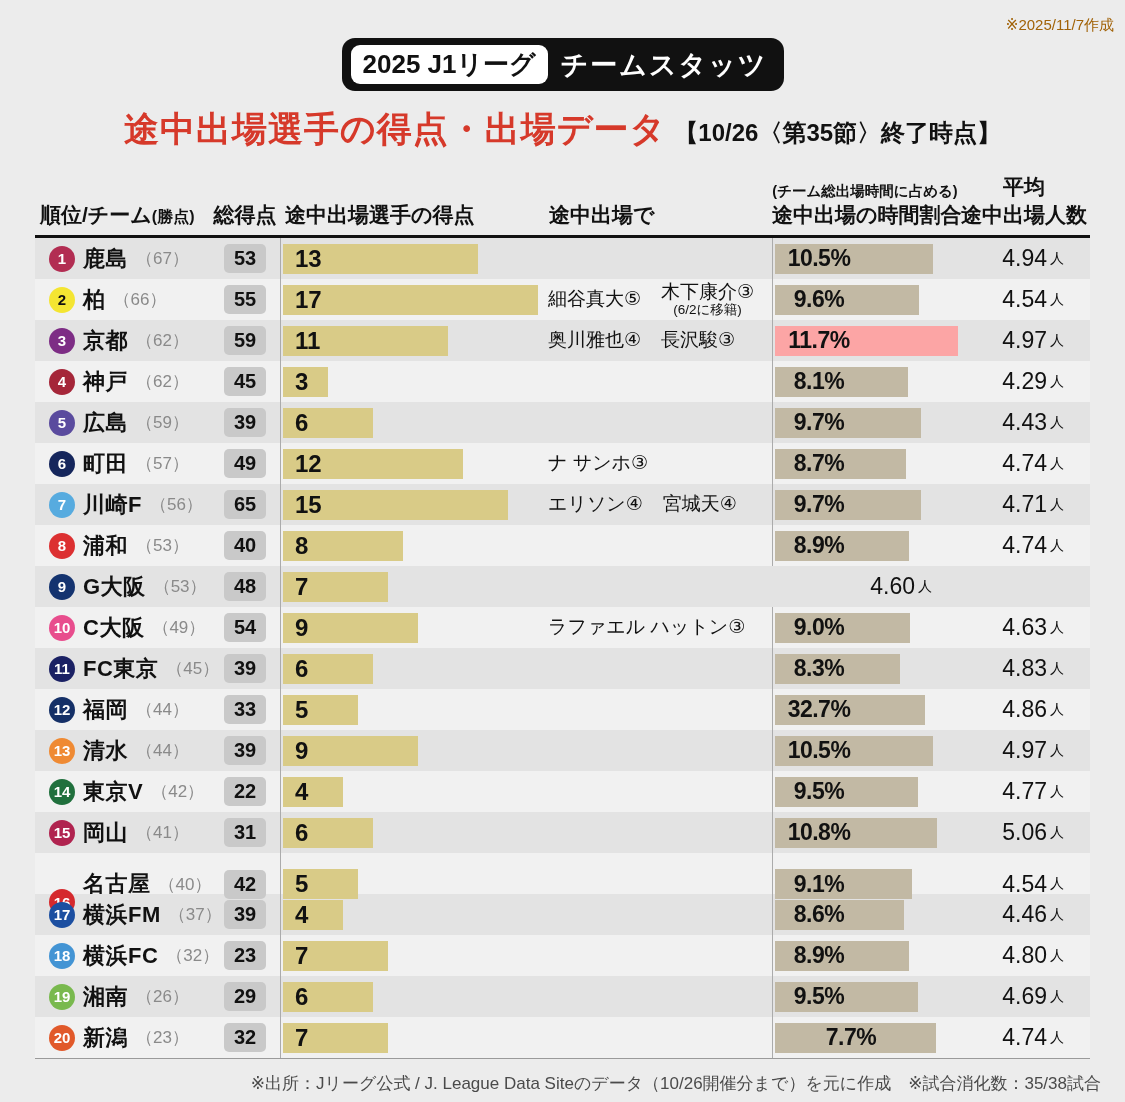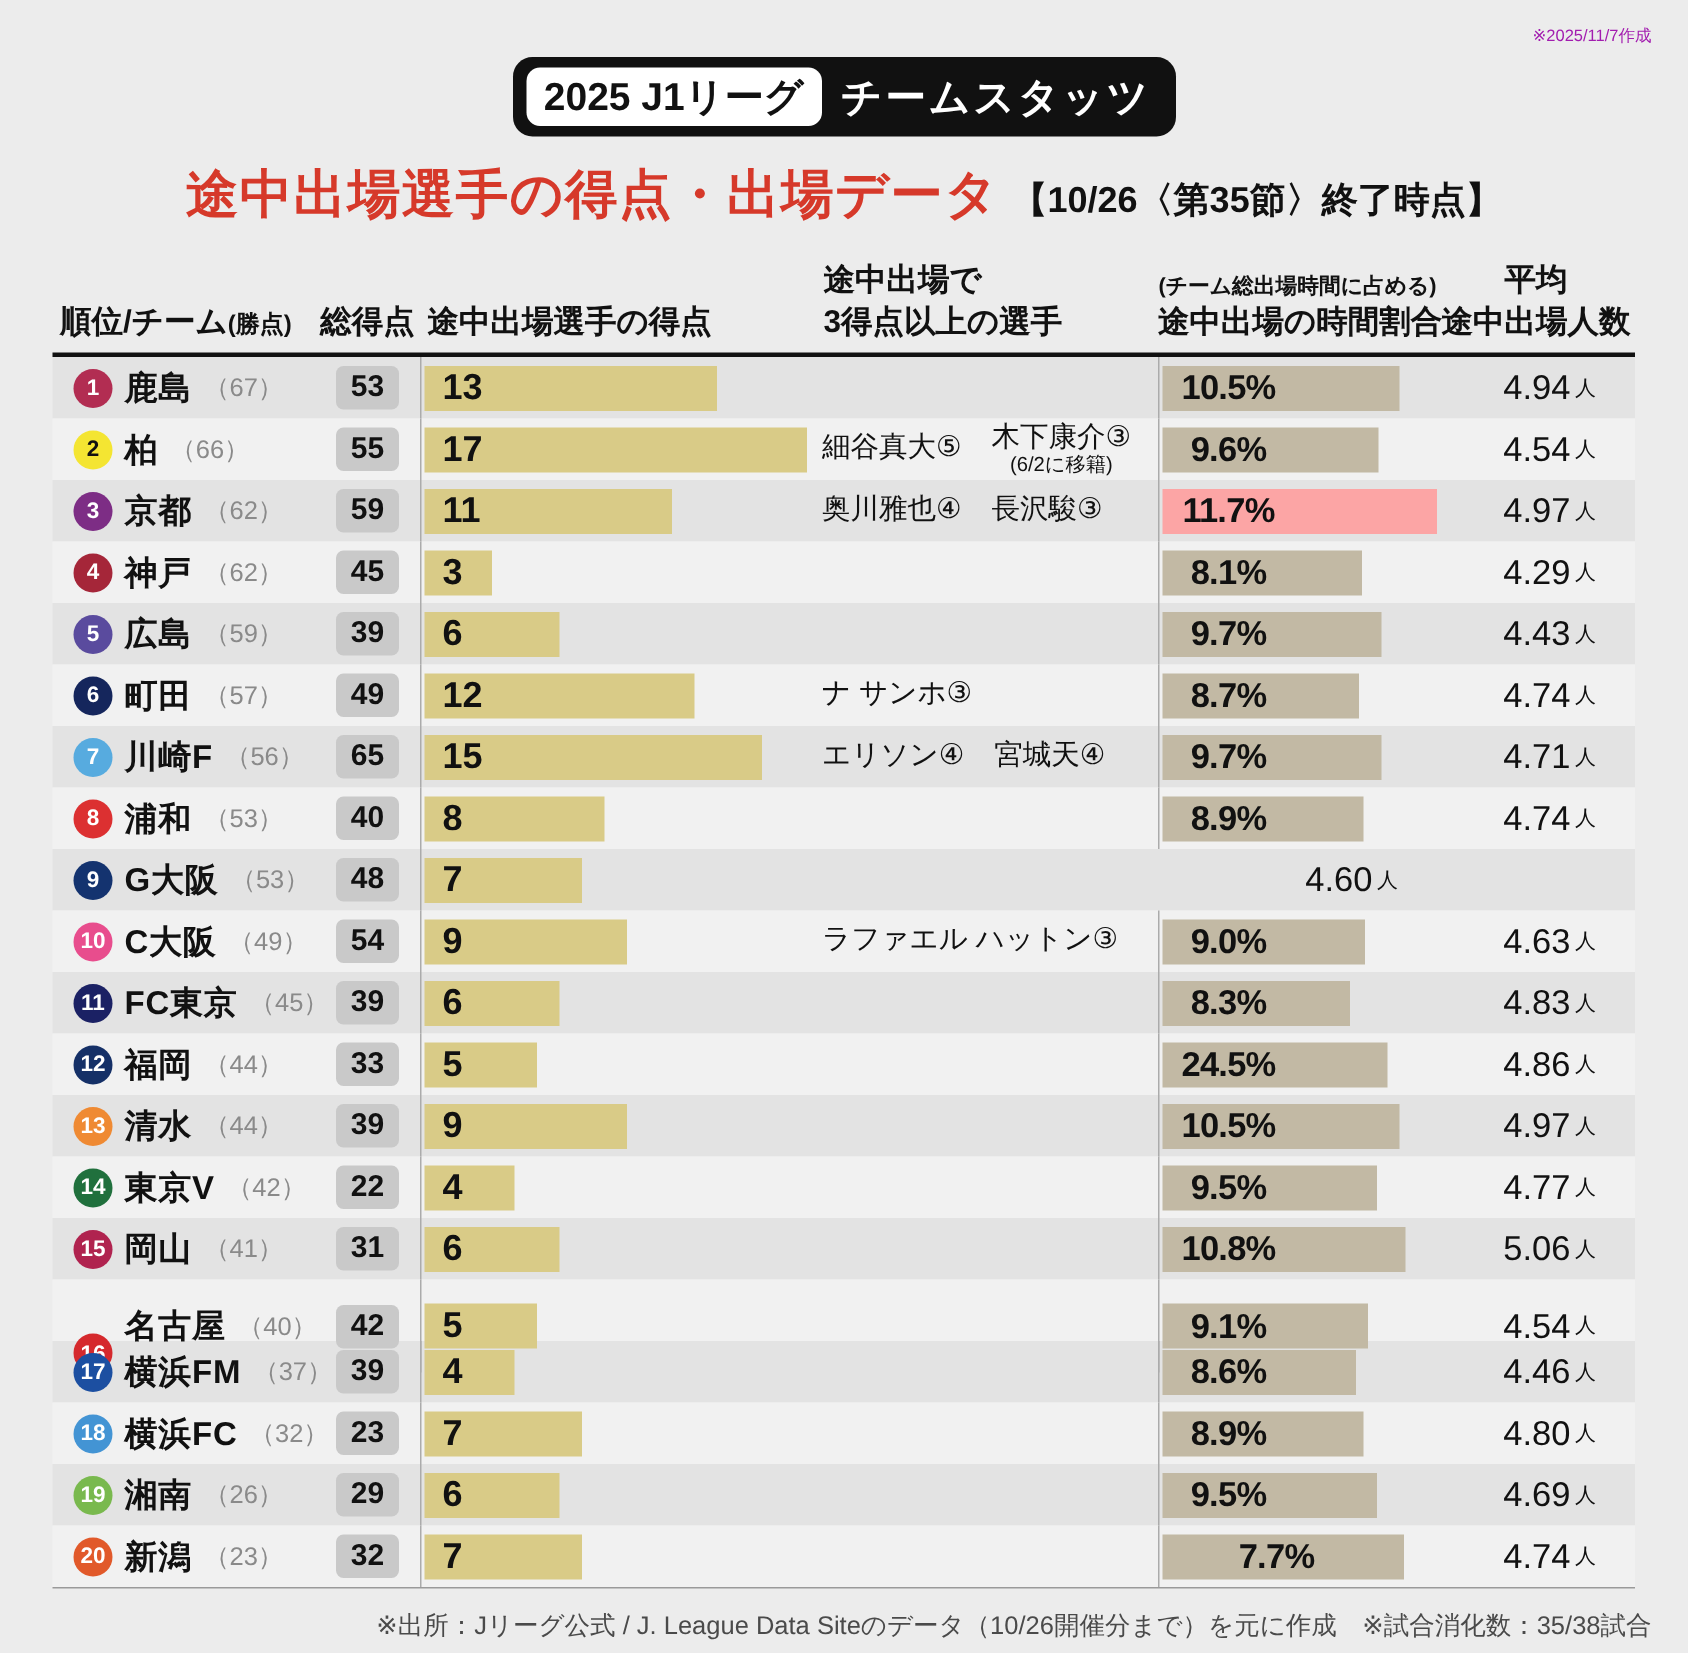--- a/index.html
+++ b/index.html
@@ -1,21 +1,21 @@
 <!DOCTYPE html>
 <html><head>
 <meta charset="utf-8">
 <style>
   html,body{margin:0;padding:0}
   body{
     width:1125px;height:1102px;position:relative;overflow:hidden;
     background:#ececec;color:#111;
     font-family:"Liberation Sans","DejaVu Sans",sans-serif;
   }
-  .created{position:absolute;top:16px;right:24px;font-size:11px;color:#a21caf;white-space:nowrap}
+  .created{position:absolute;top:16px;right:11px;font-size:15px;color:#a16207;white-space:nowrap}
   .badge{
     position:absolute;top:38px;left:50%;transform:translateX(-50%);
     background:#111;border-radius:13px;padding:7px 16px 7px 9px;
     display:flex;align-items:center;gap:13px;white-space:nowrap
   }
   .badge-pill{background:#fff;border-radius:9px;padding:2px 12px;font-weight:bold;font-size:26px;color:#111}
   .badge-label{color:#fff;font-weight:bold;font-size:27px;letter-spacing:2px}
   .title{position:absolute;top:106px;width:100%;text-align:center;white-space:nowrap}
   .title-main{font-size:35px;font-weight:bold;letter-spacing:1px}
   .title-sub{color:#111;font-size:24px;font-weight:bold;margin-left:8px}
@@ -75,21 +75,20 @@
   <span class="title-main" style="color: rgb(214, 57, 42);">途中出場選手の得点・出場データ</span><span class="title-sub">【10/26〈第35節〉終了時点】</span>
 </div>
 
 <div class="table">
   <div class="grid thead">
     <div class="th c1"><span>順位/チーム</span><span class="small">(勝点)</span></div>
     <div class="th c2"><span>総得点</span></div>
     <div class="th c3"><span>途中出場選手の得点</span></div>
     <div class="th c4">
         <div>途中出場で</div>
-        <div>3得点以上の選手</div>
       </div>
     <div class="th c5">
         <div class="small">(チーム総出場時間に占める)</div>
         <div>途中出場の時間割合</div>
       </div>
     <div class="th c6">
         <div>平均</div>
         <div>途中出場人数</div>
       </div>
   </div>
@@ -405,21 +404,21 @@
           <div class="total-box" style="background: rgb(201, 201, 201);">33</div>
         </div>
         <div class="cell c-goals">
           <div class="gbar" style="width: 75px; background: rgb(217, 203, 135);">
             <div class="val">5</div>
           </div>
         </div>
         <div class="cell c-players"></div>
         <div class="cell c-pct">
           <div class="pbar" style="width: 150px; background: rgb(194, 185, 164);">
-            <div class="val">24.5%</div>
+            <div class="val">32.7%</div>
           </div>
         </div>
         <div class="cell c-avg">
           <div>4.86</div>
           <div class="unit">人</div>
         </div>
       </div>
       <div class="grid row odd">
         <div class="cell c-team">
           <div class="rank" style="background: rgb(239, 138, 51); color: rgb(255, 255, 255);">13</div>

